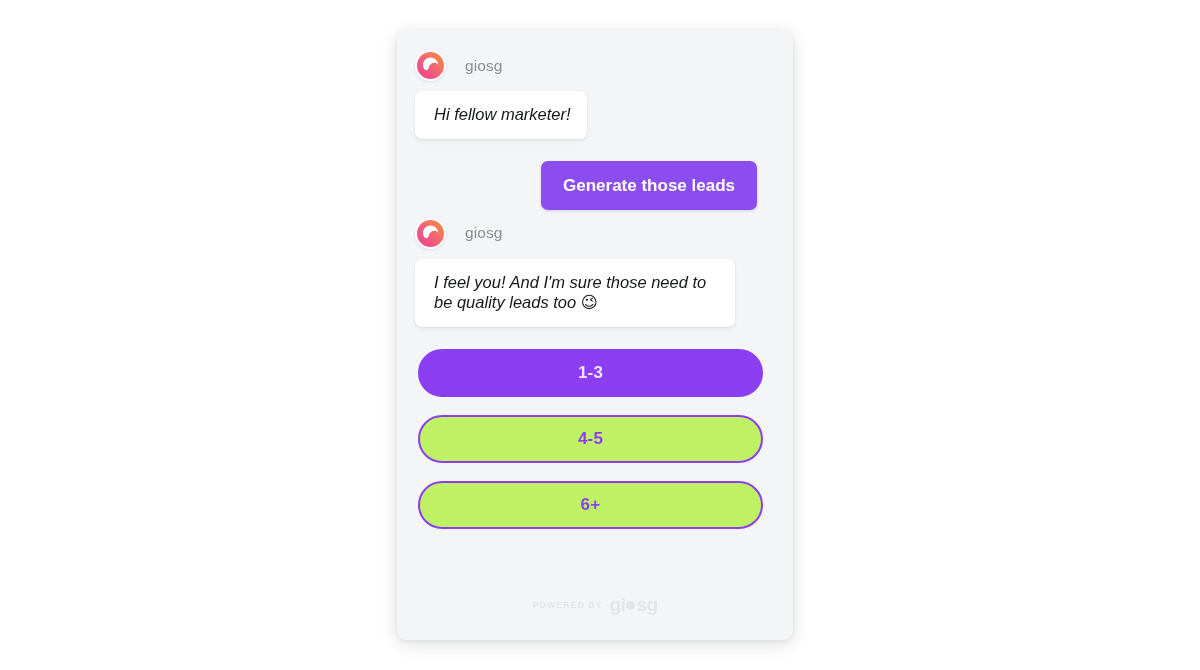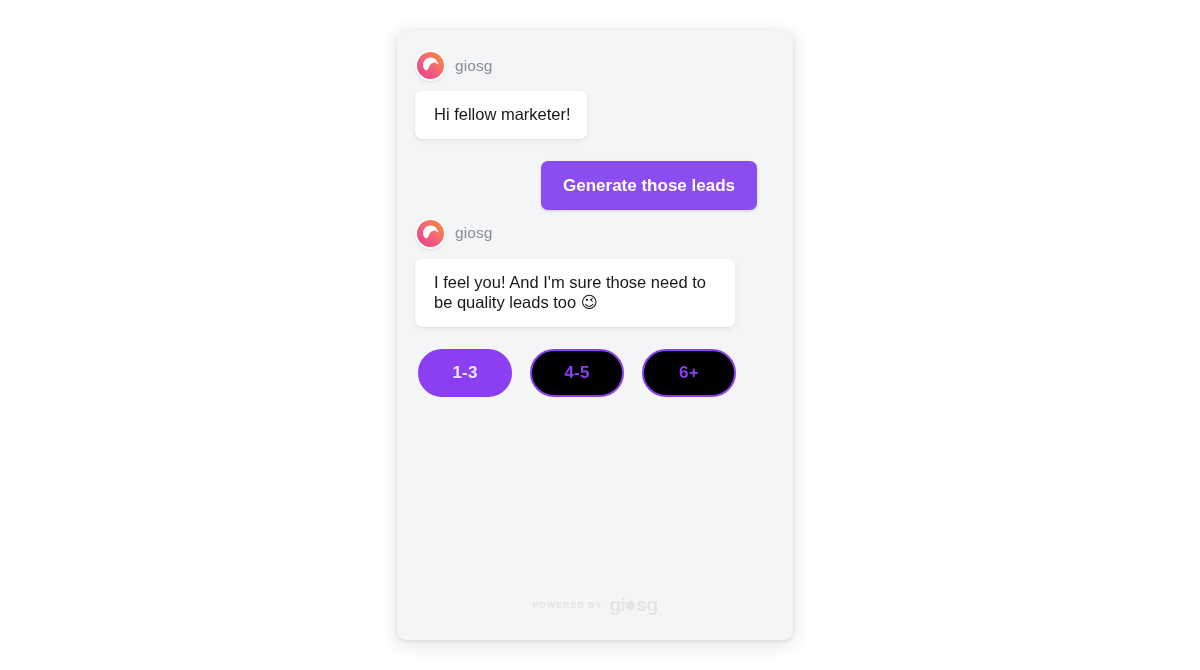--- a/index.html
+++ b/index.html
@@ -42,21 +42,21 @@
     right: 0;
     bottom: 0;
     padding: 20px 30px 0 18px;
     box-sizing: border-box;
   }
 
   
   .sender-row {
     display: flex;
     align-items: center;
-    gap: 9px;
+    gap: 19px;
     margin-bottom: 10px;
   }
 
   .avatar {
     width: 31px;
     height: 31px;
     border-radius: 50%;
     background: #ffffff;
     box-shadow: 0 1px 3px rgba(0,0,0,0.10);
     display: flex;
@@ -71,20 +71,21 @@
     color: #8a8d91;
     letter-spacing: 0.1px;
     line-height: 1;
   }
 
   
   .msg-list {
     display: flex;
     flex-direction: column;
     align-items: flex-start;
+    font-style: italic;
   }
 
   .bubble {
     background: #ffffff;
     border-radius: 7px;
     padding: 13px 16px 14px 19px;
     margin-bottom: 10px;
     box-shadow: 0 1px 2px rgba(30,35,45,0.07), 0 2px 6px rgba(30,35,45,0.05);
     font-size: 16.5px;
     line-height: 1.25;
@@ -111,40 +112,41 @@
     line-height: 1;
     box-shadow: 0 1px 3px rgba(90,40,170,0.20);
   }
 
   
   .options-row {
     display: flex;
     gap: 18px;
     margin-top: 12px;
     padding-left: 3px;
+    flex-direction: column;
   }
   .pill {
     min-width: 94px;
     height: 48px;
     border-radius: 24px;
     display: flex;
     align-items: center;
     justify-content: center;
     font-size: 17px;
     font-weight: bold;
     box-sizing: border-box;
     letter-spacing: 0.2px;
   }
   .pill.filled {
     background: #8c3ff2;
     color: #efe6fd;
     border: 2px solid #8c3ff2;
   }
   .pill.outline {
-    background: #000000;
+    background: #bef264;
     color: #8c3ff2;
     border: 2px solid #8c3ff2;
   }
 
   
   .brand-footer {
     position: absolute;
     left: 0;
     right: 0;
     bottom: 26px;

